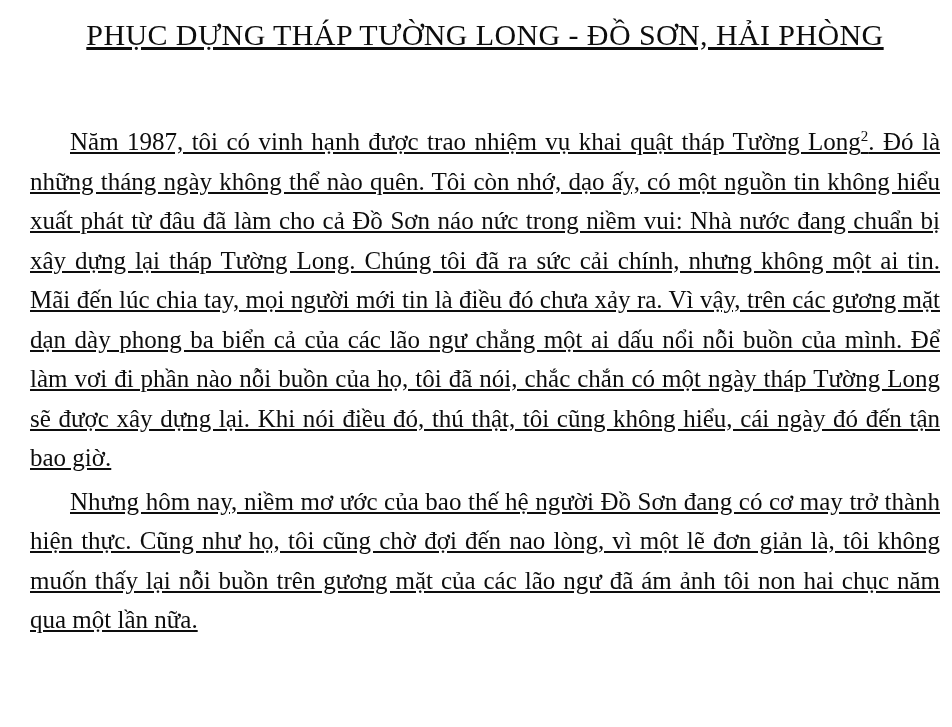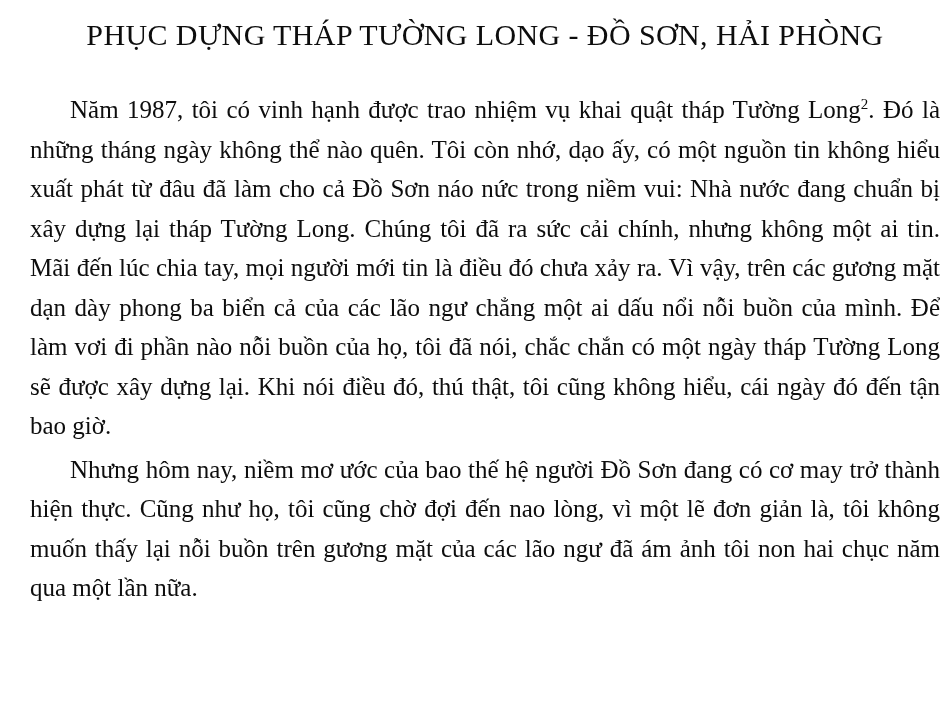--- a/index.html
+++ b/index.html
@@ -13,41 +13,42 @@
     overflow: hidden;
     font-family: "Liberation Serif", "DejaVu Serif", serif;
     color: #0d0d0d;
   }
   .page {
     width: 952px;
     height: 727px;
     box-sizing: border-box;
     padding: 8px 12px 0 30px;
     position: relative;
+    text-decoration: underline;
   }
   .title-block {
     text-align: center;
     margin-top: 4px;
   }
   .title-line {
     font-size: 30px;
     line-height: 46px;
     letter-spacing: 0.4px;
     white-space: nowrap;
   }
   .title-line.second {
     margin-top: 8px;
   }
   .footnote-marker {
     font-size: 17px;
     vertical-align: super;
     line-height: 1;
   }
   .body-block {
-    margin-top: 32px;
+    margin-top: 64px;
   }
   p.para {
     margin: 0;
     font-size: 25px;
     line-height: 39.5px;
     text-align: justify;
     text-justify: inter-word;
     text-indent: 40px;
     hyphens: none;
   }

